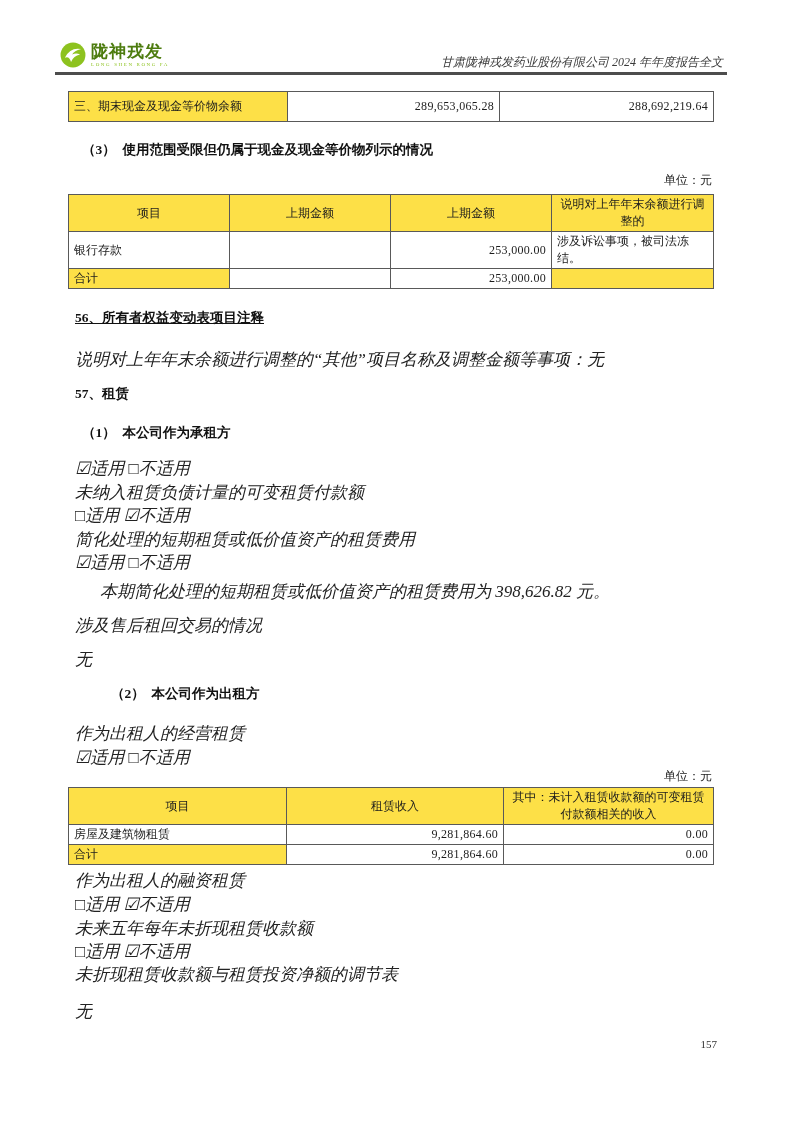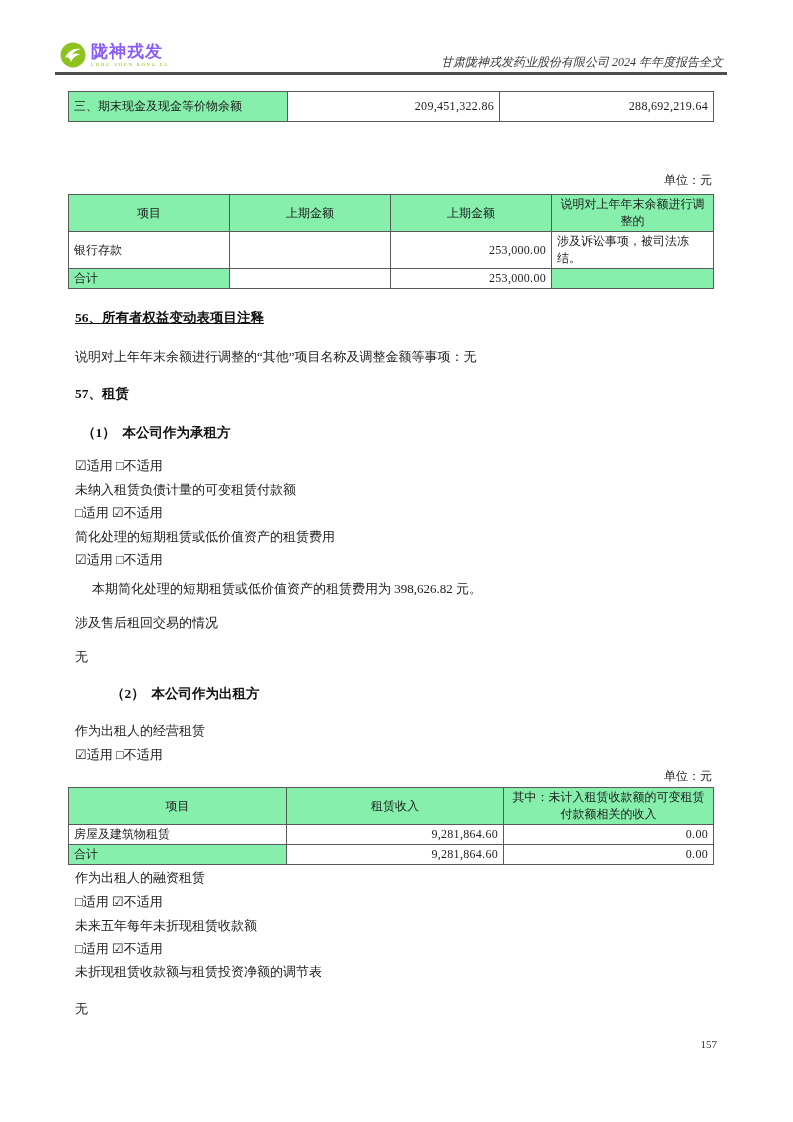--- a/index.html
+++ b/index.html
@@ -7,33 +7,33 @@
     position:relative;
     width:793px;height:1122px;
     background:#ffffff;
     font-family:"Liberation Serif","DejaVu Serif",serif;
     color:#1f1f1f;
     overflow:hidden;
   }
   .abs{position:absolute;}
   
   .logo-wrap{display:flex;align-items:center;gap:5px;}
-  .logo-text-cn{font-size:17px;font-weight:bold;color:#8b5cf6;letter-spacing:1px;line-height:1;}
+  .logo-text-cn{font-size:17px;font-weight:bold;color:#4d7c0f;letter-spacing:1px;line-height:1;}
   .logo-text-en{font-size:5px;color:#8dc21f;letter-spacing:1.6px;line-height:1;margin-top:2px;}
   .header-title{font-size:12px;color:#3a3a3a;}
   .header-rule{height:3px;background:#4d4d4d;}
   
   .h-bold{font-size:13.5px;font-weight:bold;white-space:pre;color:#111;}
-  .bodyline{font-size:13px;white-space:pre;color:#222;}
+  .bodyline{font-size:17px;white-space:pre;color:#222;font-style:italic;}
   .unit{font-size:12px;color:#222;}
   .pagenum{font-size:11px;color:#333;}
   
   table.doc{border-collapse:collapse;table-layout:fixed;width:645px;font-size:12px;color:#1c1c1c;}
   table.doc td,table.doc th{border:1px solid #595959;padding:1px 5px;font-weight:normal;vertical-align:middle;word-break:break-all;}
-  .gray{background:#86efac;}
+  .gray{background:#fde047;}
   .tc{text-align:center;}
   .tr{text-align:right;letter-spacing:0.3px;}
   .tl{text-align:left;}
 </style>
 </head>
 <body>
 
 <div class="page">
 
   <div class="abs logo-wrap" style="top:42px;left:60px;">
@@ -53,26 +53,27 @@
 
   <table class="doc abs" style="top:91px;left:68px;">
     <colgroup>
         <col style="width:219px">
         <col style="width:212px">
         <col style="width:214px">
       </colgroup>
     <tbody>
         <tr style="height:30px;">
       <td class="gray tl">三、期末现金及现金等价物余额</td>
-      <td class="tr">209,451,322.86</td>
+      <td class="tr">289,653,065.28</td>
       <td class="tr">288,692,219.64</td>
     </tr>
   </tbody>
     </table>
 
+  <div class="abs h-bold" style="top:141px;left:82px;">（3）  使用范围受限但仍属于现金及现金等价物列示的情况</div>
   <div class="abs unit" style="top:172px;right:81px;">单位：元</div>
 
   <table class="doc abs" style="top:194px;left:68px;">
     <colgroup>
         <col style="width:161px">
         <col style="width:161px">
         <col style="width:161px">
         <col style="width:162px">
       </colgroup>
     <tbody>
@@ -101,21 +102,21 @@
   <div class="abs bodyline" style="top:348px;left:75px;">说明对上年年末余额进行调整的“其他”项目名称及调整金额等事项：无</div>
 
   <div class="abs h-bold" style="top:385px;left:75px;">57、租赁</div>
 
   <div class="abs h-bold" style="top:424px;left:82px;">（1）  本公司作为承租方</div>
   <div class="abs bodyline" style="top:457px;left:75px;">☑适用 □不适用</div>
   <div class="abs bodyline" style="top:481px;left:75px;">未纳入租赁负债计量的可变租赁付款额</div>
   <div class="abs bodyline" style="top:504px;left:75px;">□适用 ☑不适用</div>
   <div class="abs bodyline" style="top:528px;left:75px;">简化处理的短期租赁或低价值资产的租赁费用</div>
   <div class="abs bodyline" style="top:551px;left:75px;">☑适用 □不适用</div>
-  <div class="abs bodyline" style="top:580px;left:92px;">本期简化处理的短期租赁或低价值资产的租赁费用为 398,626.82 元。</div>
+  <div class="abs bodyline" style="top:580px;left:100px;">本期简化处理的短期租赁或低价值资产的租赁费用为 398,626.82 元。</div>
   <div class="abs bodyline" style="top:614px;left:75px;">涉及售后租回交易的情况</div>
   <div class="abs bodyline" style="top:648px;left:75px;">无</div>
 
   <div class="abs h-bold" style="top:685px;left:82px;margin-left:29px;">（2）  本公司作为出租方</div>
   <div class="abs bodyline" style="top:722px;left:75px;text-align:center;">作为出租人的经营租赁</div>
   <div class="abs bodyline" style="top:746px;left:75px;">☑适用 □不适用</div>
   <div class="abs unit" style="top:768px;right:81px;">单位：元</div>
 
   <table class="doc abs" style="top:787px;left:68px;">
     <colgroup>

